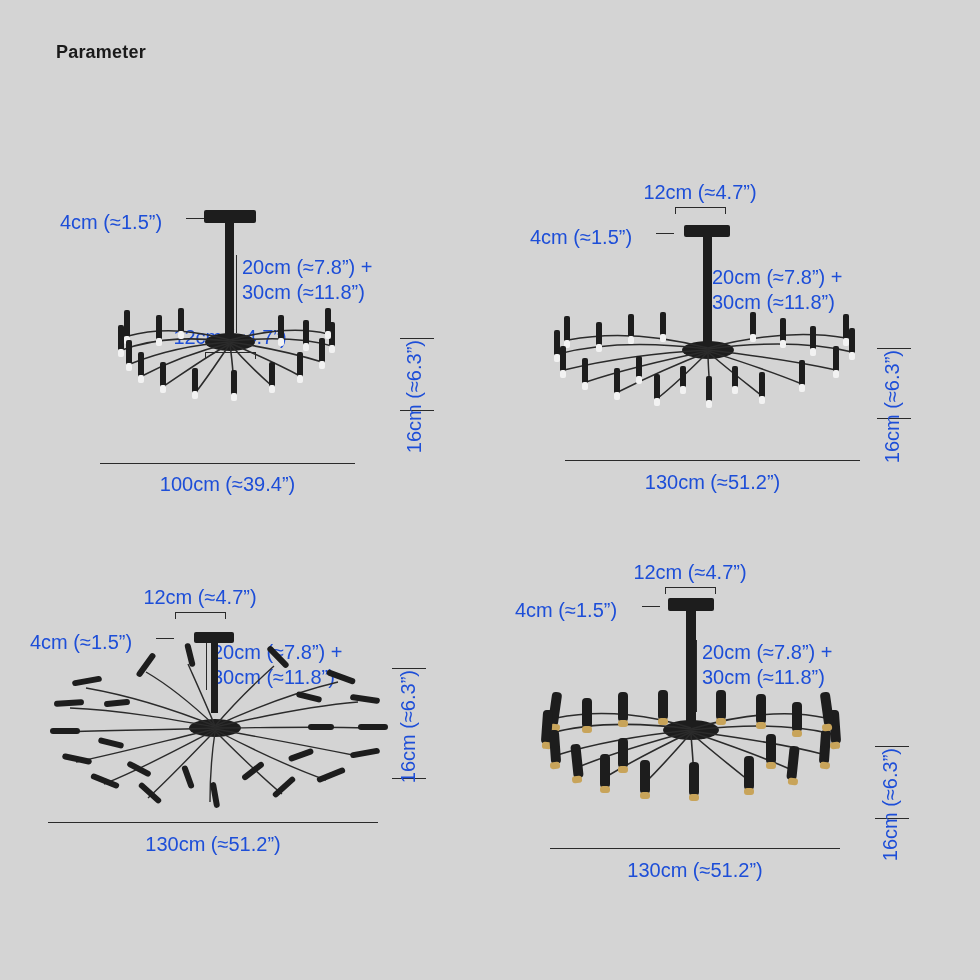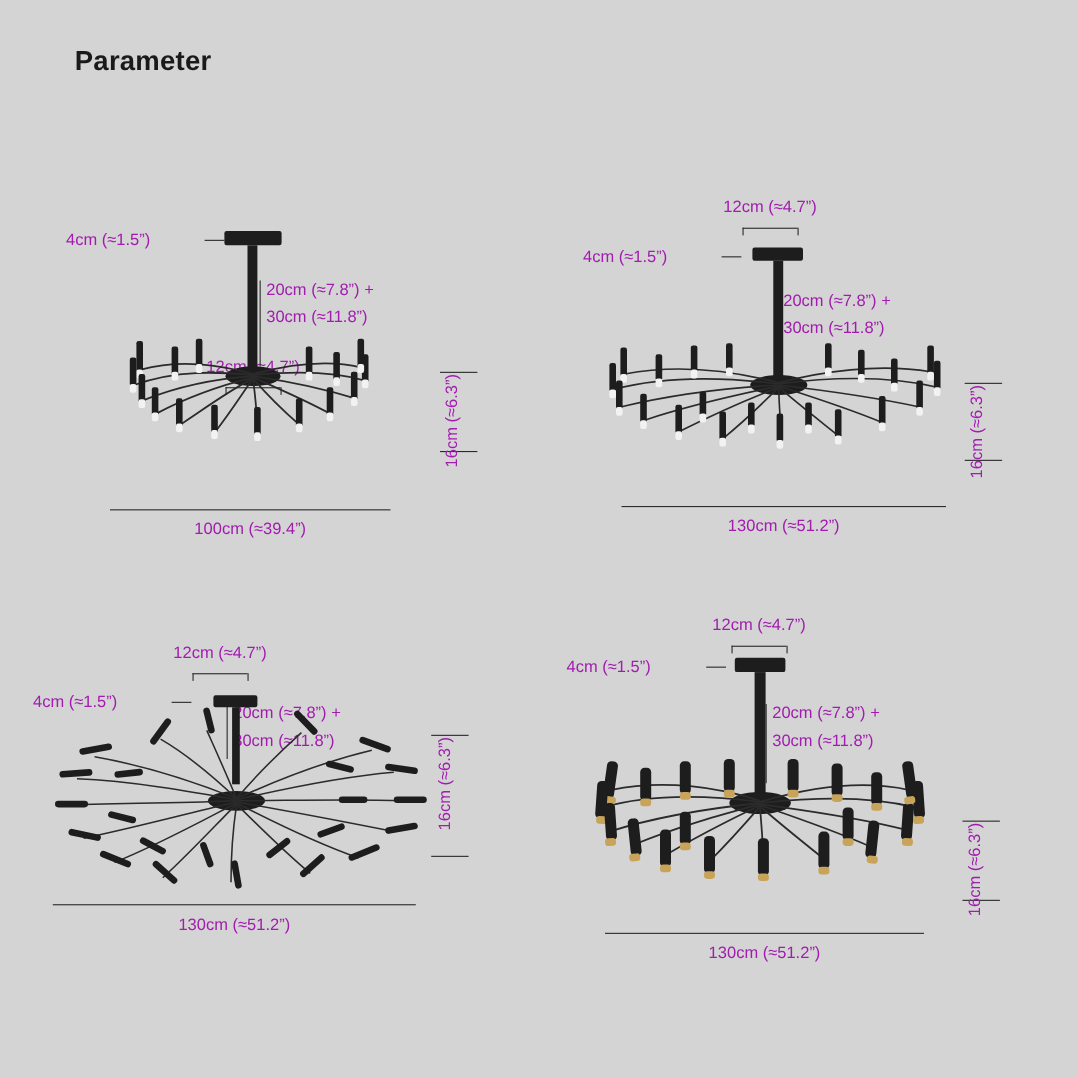--- a/index.html
+++ b/index.html
@@ -10,33 +10,33 @@
     width: 980px;
     height: 980px;
     background: #d4d4d4;
     font-family: "Liberation Sans", sans-serif;
     color: #1a1a1a;
     overflow: hidden;
     position: relative;
   }
   .page-title {
     position: absolute;
-    left: 68px;
+    left: 56px;
     top: 42px;
-    font-size: 25px;
+    font-size: 18px;
     font-weight: bold;
     letter-spacing: 0.2px;
   }
   .panel {
     position: absolute;
   }
   .dim-label {
     position: absolute;
-    font-size: 15px;
-    color: #a21caf;
+    font-size: 20px;
+    color: #1d4ed8;
     white-space: nowrap;
     line-height: 1.25;
   }
   .dim-label.center { text-align: center; }
   .dim-label.right { }
   .vert {
     writing-mode: vertical-rl;
     text-orientation: mixed;
     transform: rotate(180deg);
   }

